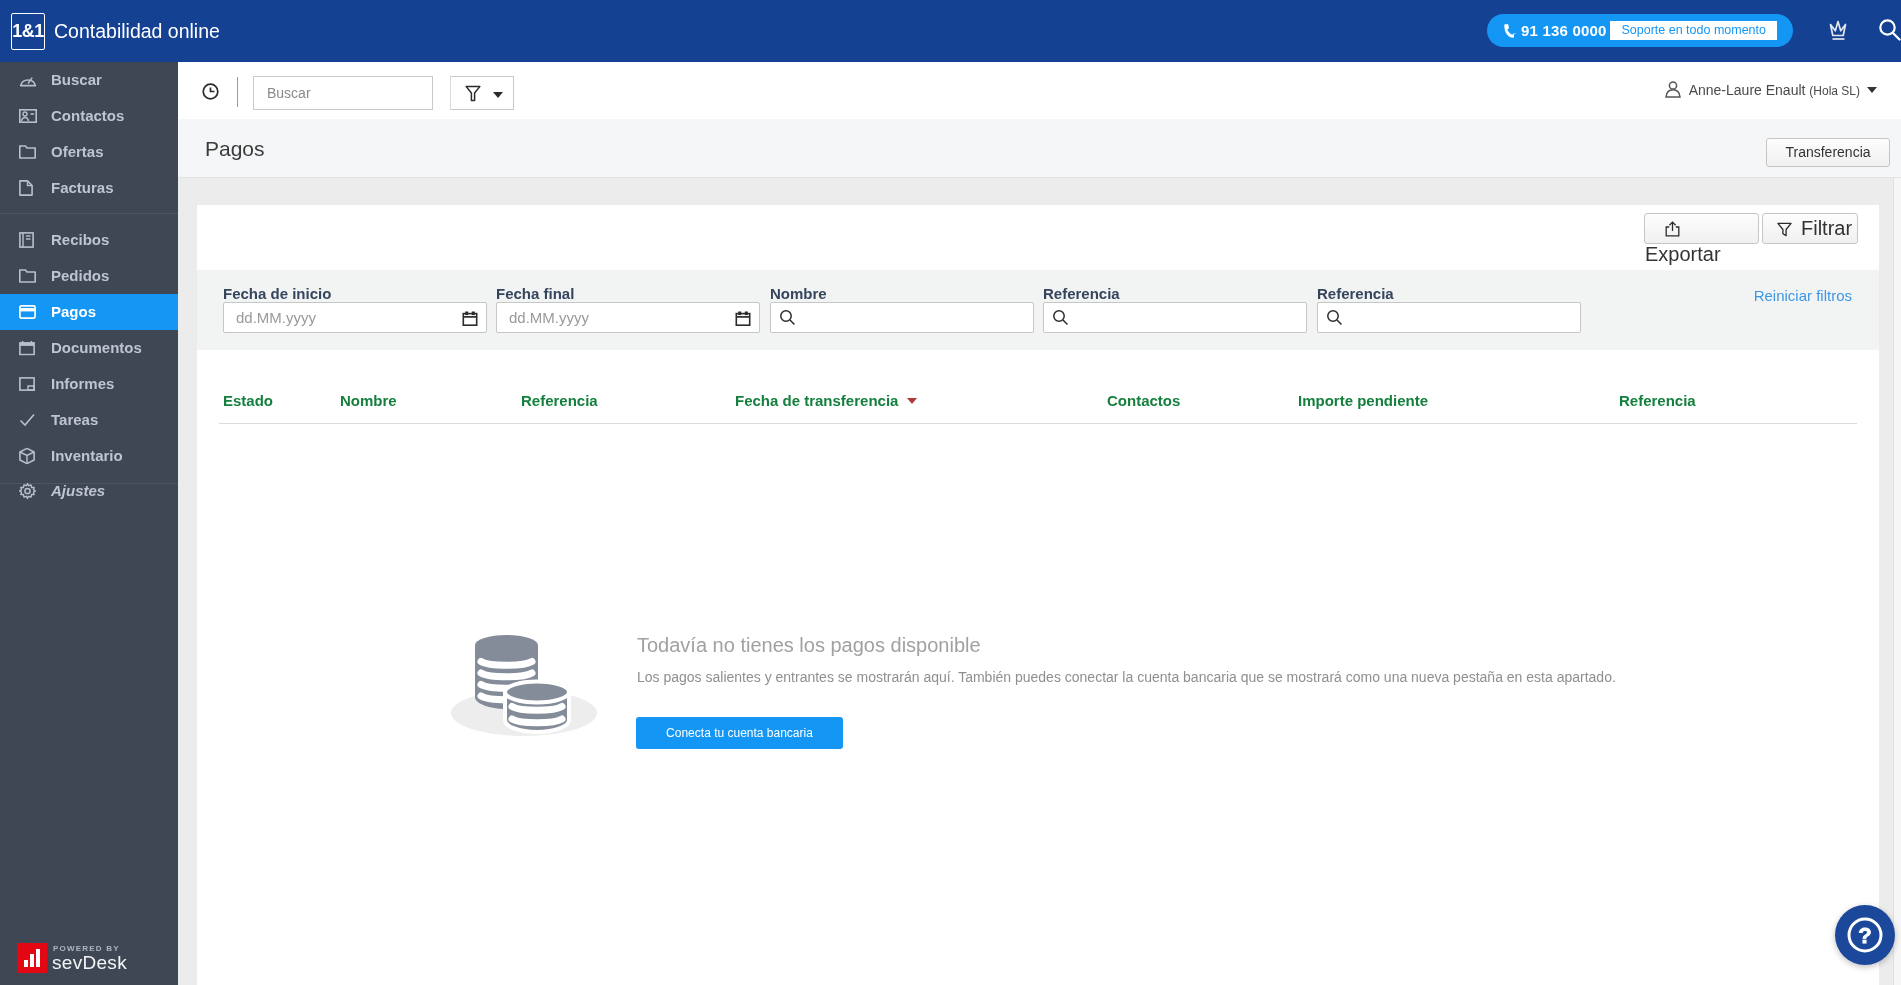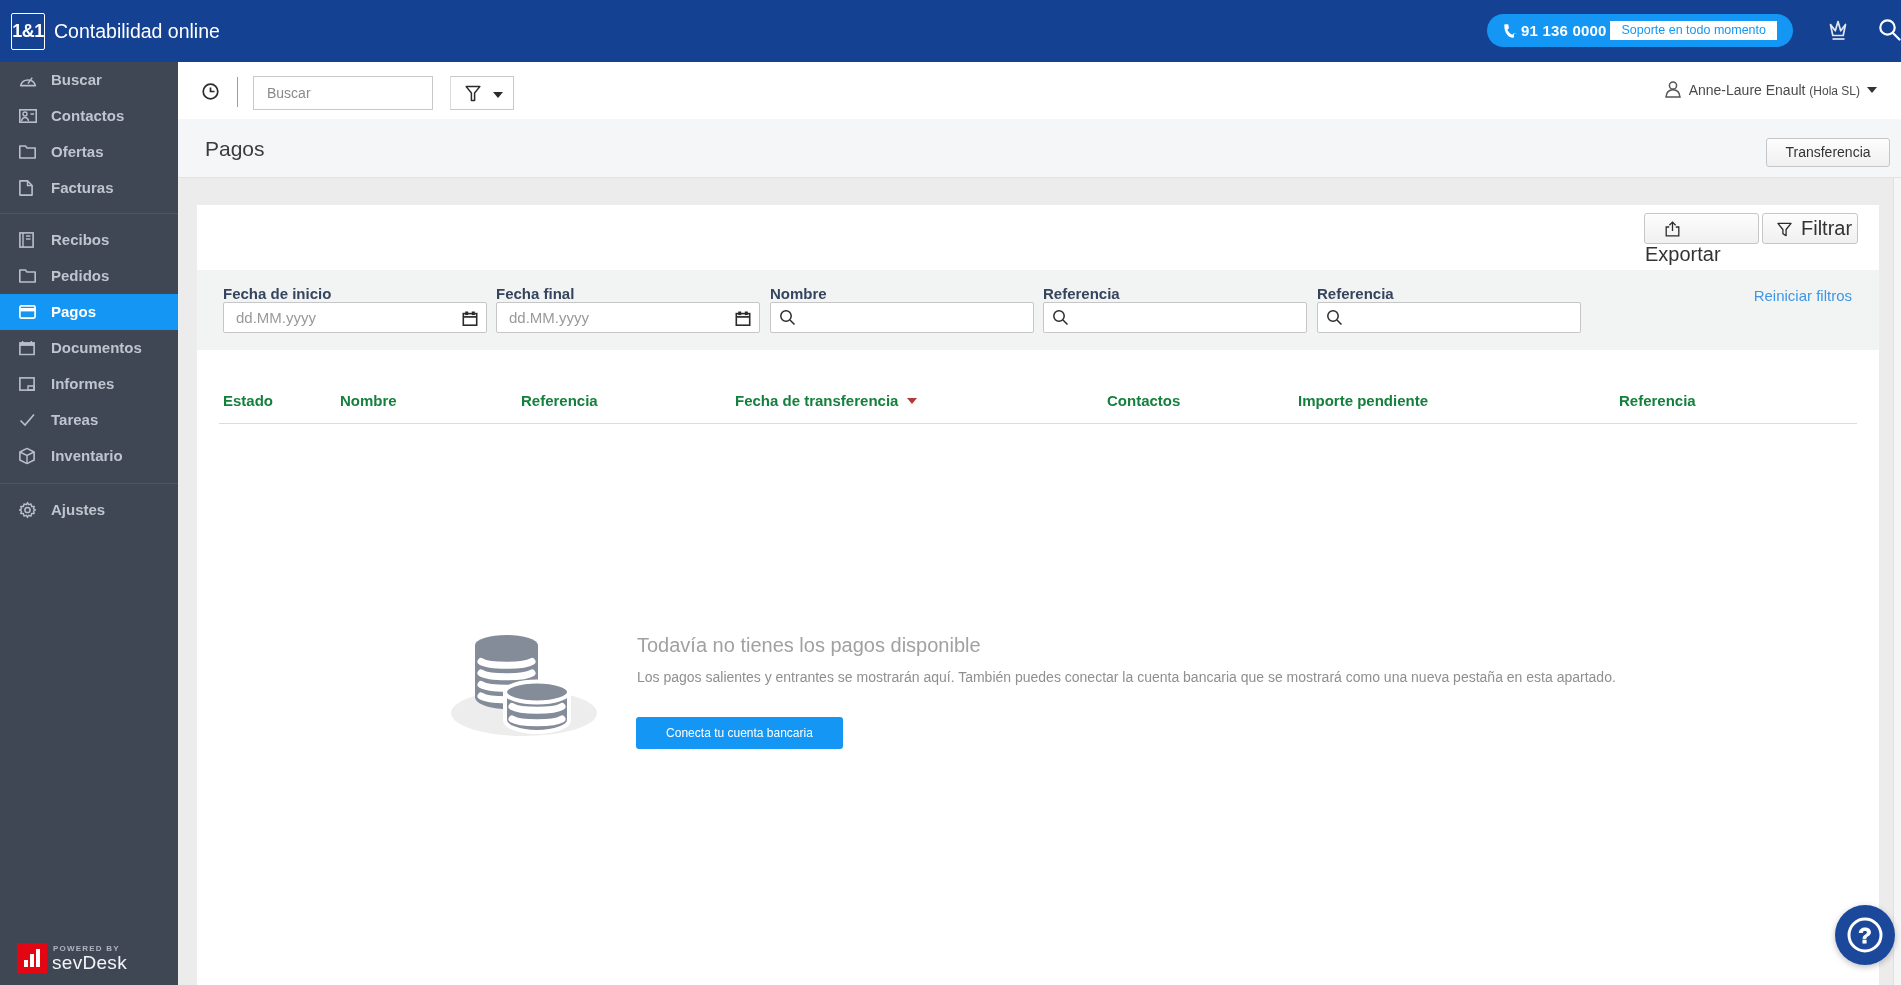--- a/index.html
+++ b/index.html
@@ -182,21 +182,21 @@
     <div class="lbl">Tareas</div>
   </div>
   <div class="mitem" style="top:376px;">
     <svg class="ic" width="16" height="17" viewBox="0 0 16 17">
         <path d="M8 0.9 L15.1 4.5 L15.1 12.5 L8 16.1 L0.9 12.5 L0.9 4.5 Z" fill="none" stroke="#b9bfca" stroke-width="1.6" stroke-linejoin="round"></path>
         <path d="M0.9 4.5 L8 8 L15.1 4.5 M8 8 L8 16" fill="none" stroke="#b9bfca" stroke-width="1.4"></path>
       </svg>
     <div class="lbl">Inventario</div>
   </div>
   <div class="mdiv" style="top:421px;"></div>
-  <div class="mitem" style="top:430px;">
+  <div class="mitem" style="top:411px;font-style:italic;">
     <svg class="ic" width="17" height="17" viewBox="0 0 17 17">
         <circle cx="8.5" cy="8.5" r="2.6" fill="none" stroke="#b9bfca" stroke-width="1.5"></circle>
         <path d="M8.5 1 L9.6 3.2 L12 2.5 L12.6 5 L15.2 5 L14.5 7.4 L16.6 8.5 L14.5 9.6 L15.2 12 L12.6 12 L12 14.5 L9.6 13.8 L8.5 16 L7.4 13.8 L5 14.5 L4.4 12 L1.8 12 L2.5 9.6 L0.4 8.5 L2.5 7.4 L1.8 5 L4.4 5 L5 2.5 L7.4 3.2 Z" fill="none" stroke="#b9bfca" stroke-width="1.4" stroke-linejoin="round"></path>
       </svg>
     <div class="lbl">Ajustes</div>
   </div>
   <div id="sevdesk">
     <div class="sq"></div>
       <div class="b1"></div>
       <div class="b2"></div>

